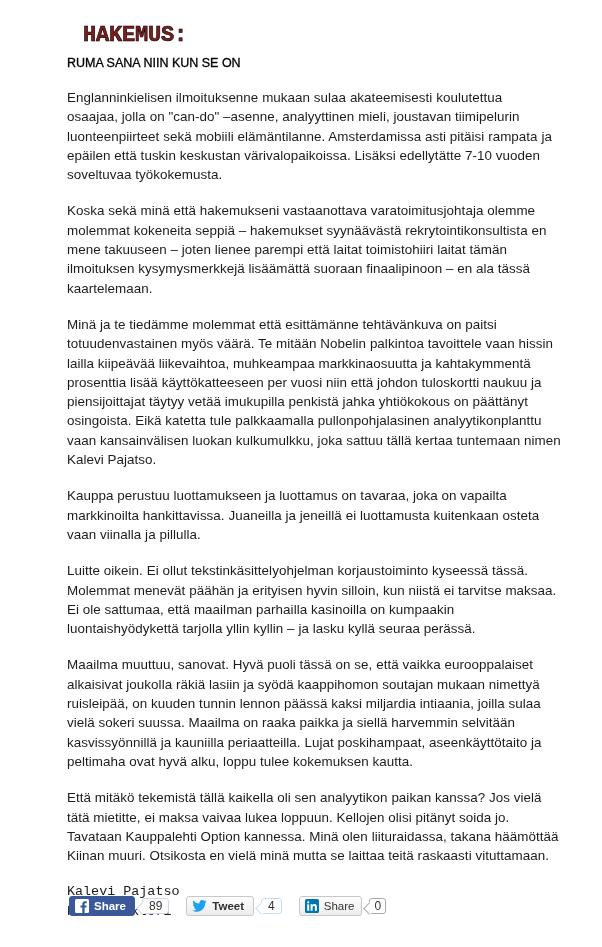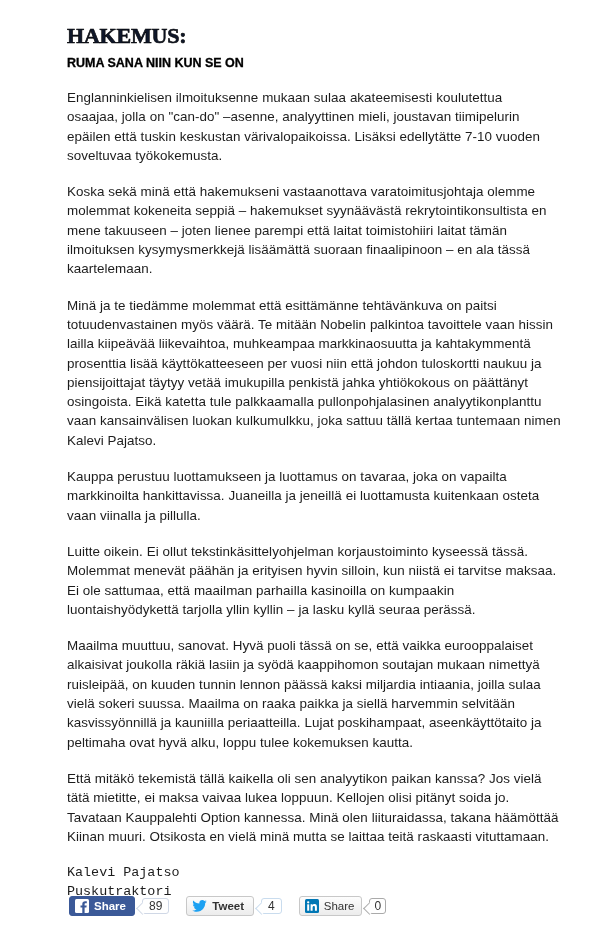--- a/index.html
+++ b/index.html
@@ -15,32 +15,32 @@
       font-family: "DejaVu Sans", "Liberation Sans", sans-serif;
       color: #1a1a1a;
     }
     .article {
       position: absolute;
       left: 67px;
       top: 24px;
       width: 520px;
     }
     .title {
-      font-family: Liberation Serif, serif;
+      font-family: Liberation Mono, monospace;
       font-weight: 900;
       font-size: 22px;
       line-height: 24px;
       letter-spacing: -0.2px;
-      color: #0f172a;
-      margin: 0 0 7px 0;
+      color: #7f1d1d;
+      margin: 0 0 7px 16px;
       -webkit-text-stroke: 0.6px #000;
     }
     .subtitle {
       font-family: "Liberation Sans", sans-serif;
-      font-weight: 700;
+      font-weight: 400;
       font-size: 12.5px;
       line-height: 16px;
       color: #000;
       margin: 0 0 17px 0;
       -webkit-text-stroke: 0.3px #000;
     }
     .para {
       font-family: "Liberation Sans", sans-serif;
       font-size: 13.4px;
       line-height: 19.3px;
@@ -149,20 +149,21 @@
 <body>
 
 <div class="article">
   <h1 class="title">HAKEMUS:</h1>
   <h2 class="subtitle">RUMA SANA NIIN KUN SE ON</h2>
 
   <div id="paragraphs">
       <p class="para">
         <span class="line">Englanninkielisen ilmoituksenne mukaan sulaa akateemisesti koulutettua</span>
         <span class="line">osaajaa, jolla on "can-do" –asenne, analyyttinen mieli, joustavan tiimipelurin</span>
+        <span class="line">luonteenpiirteet sekä mobiili elämäntilanne. Amsterdamissa asti pitäisi rampata ja</span>
         <span class="line">epäilen että tuskin keskustan värivalopaikoissa. Lisäksi edellytätte 7-10 vuoden</span>
         <span class="line">soveltuvaa työkokemusta.</span>
       </p>
       <p class="para">
         <span class="line">Koska sekä minä että hakemukseni vastaanottava varatoimitusjohtaja olemme</span>
         <span class="line">molemmat kokeneita seppiä – hakemukset syynäävästä rekrytointikonsultista en</span>
         <span class="line">mene takuuseen – joten lienee parempi että laitat toimistohiiri laitat tämän</span>
         <span class="line">ilmoituksen kysymysmerkkejä lisäämättä suoraan finaalipinoon – en ala tässä</span>
         <span class="line">kaartelemaan.</span>
       </p>

